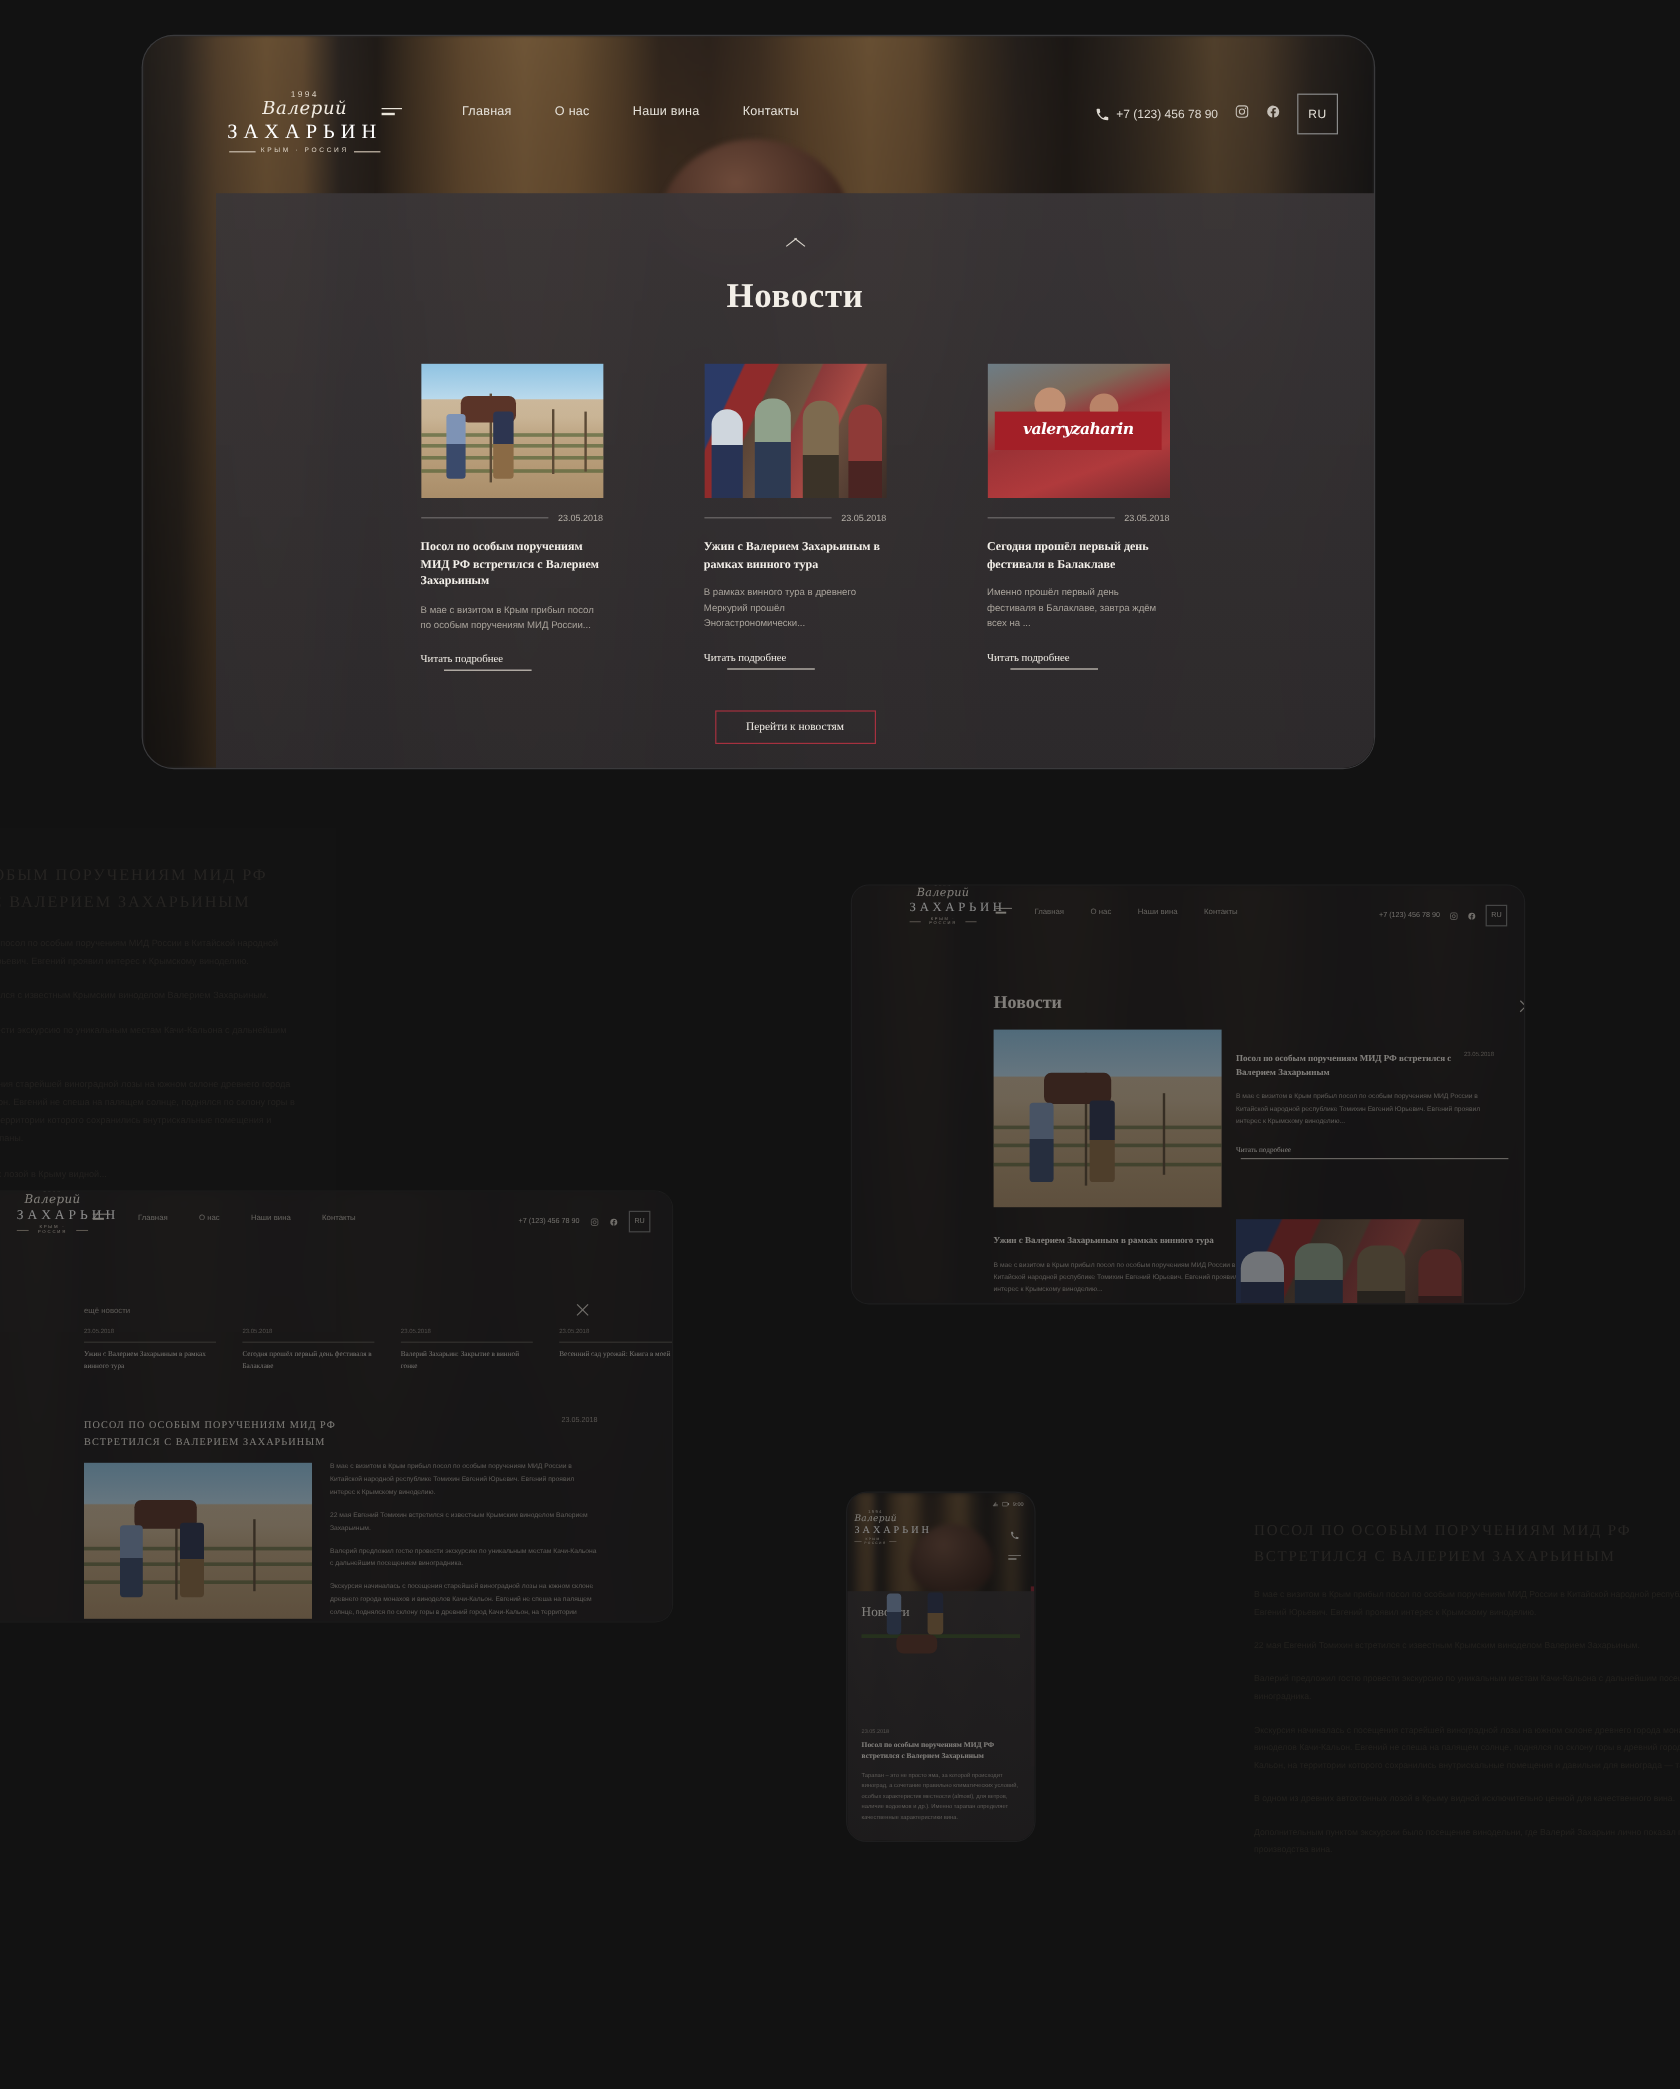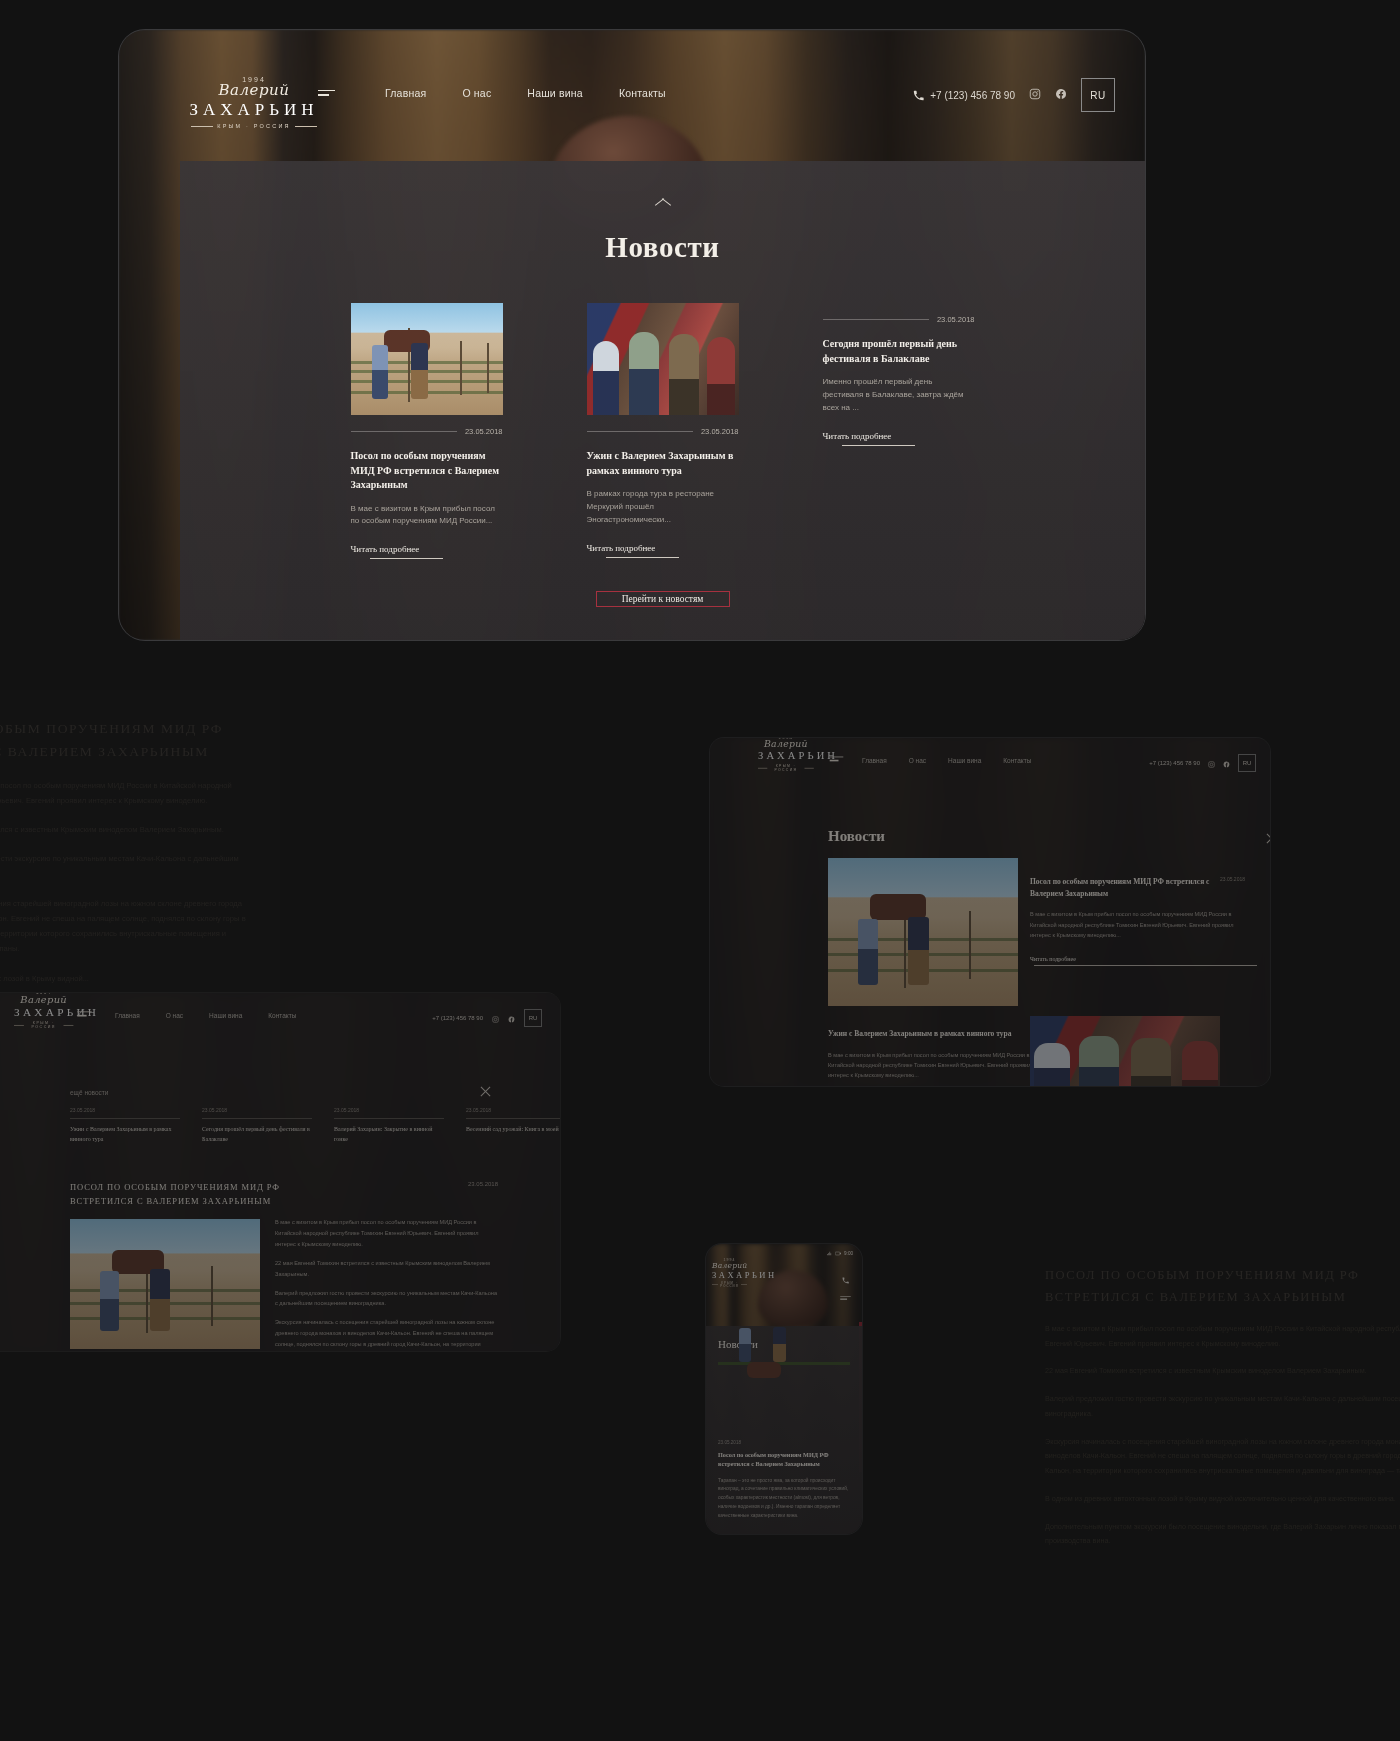--- a/index.html
+++ b/index.html
@@ -120,21 +120,21 @@
   .card p { font-size: 8px; line-height:1.62; color:#a9a39b; margin-top: 10px; }
   .more {
     display:inline-block; margin-top: 16px; font-family:"Liberation Serif", serif;
     font-size: 9px; color:#efebe4; text-decoration:none; position:relative;
   }
   .more::after{
     content:""; position:absolute; left: 28%; right: -34%; bottom: -5px;
     height:1px; background:#cfc9c0;
   }
   .cta {
-    display:block; margin: 0 auto; width: 134px; height: 16px;
+    display:block; margin: 0 auto; width: 134px; height: 28px;
     border: 1px solid #a6313f; background: transparent;
     color:#f0ece5; font-family:"Liberation Serif", serif; font-size: 9.5px;
     cursor:pointer;
   }
 
   
   .ph { position:absolute; inset:0; }
   .ph-vineyard{
     background:
       linear-gradient(180deg, #8fc3e2 0%, #b9d9ec 26%, #cbb79a 27%, #c9b495 40%,
@@ -371,25 +371,34 @@
                 <i class="p2" style="left:28%; width:30px; height:74%; background:linear-gradient(180deg,#8fa08a 0 44%, #2d3a52 44% 100%);"></i>
                 <i class="p3" style="left:54%; width:30px; height:72%; background:linear-gradient(180deg,#7d6a4f 0 56%, #3b3328 56% 100%);"></i>
                 <i class="p4" style="left:79%; width:28px; height:70%; background:linear-gradient(180deg,#8e3a37 0 60%, #4a2422 60% 100%);"></i>
               </div>
             </div>
             <div class="meta-row">
               <i class="meta-rule"></i>
               <span class="meta-date">23.05.2018</span>
             </div>
             <h3>Ужин с Валерием Захарьиным в рамках винного тура</h3>
-            <p>В рамках города тура в ресторане Меркурий прошёл Эногастрономически...</p>
+            <p>В рамках винного тура в древнего Меркурий прошёл Эногастрономически...</p>
             <a class="more" href="#">Читать подробнее</a>
           </article>
 
           <article class="card">
+            <div class="thumb">
+              <div class="ph ph-fest">
+                <i class="face" style="left:26%; top:18%; width:26px; height:26px;"></i>
+                <i class="face" style="left:56%; top:22%; width:24px; height:24px; background:#b98368;"></i>
+                <div class="banner">
+                    <span>valeryzaharin</span>
+                  </div>
+              </div>
+            </div>
             <div class="meta-row">
               <i class="meta-rule"></i>
               <span class="meta-date">23.05.2018</span>
             </div>
             <h3>Сегодня прошёл первый день фестиваля в Балаклаве</h3>
             <p>Именно прошёл первый день фестиваля в Балаклаве, завтра ждём всех на ...</p>
             <a class="more" href="#">Читать подробнее</a>
           </article>
         </div>
 

